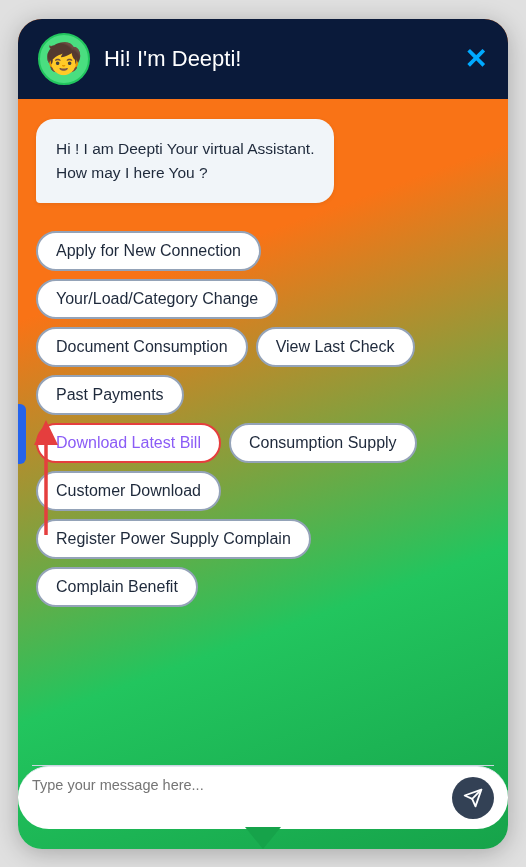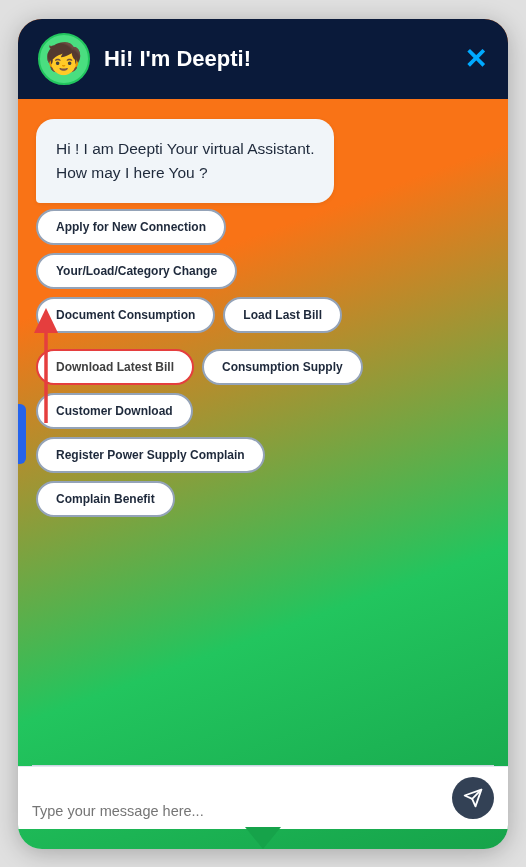--- a/index.html
+++ b/index.html
@@ -46,41 +46,41 @@
       justify-content: center;
       font-size: 28px;
       flex-shrink: 0;
       overflow: hidden;
       border: 2px solid #22c55e;
     }
 
     .header-title {
       color: #ffffff;
       font-size: 22px;
-      font-weight: bold;
+      font-weight: normal;
       flex: 1;
     }
 
     .close-btn {
       color: #00aaff;
       font-size: 28px;
       font-weight: bold;
       cursor: pointer;
       background: none;
       border: none;
       line-height: 1;
     }
 
     
     .chat-body {
       flex: 1;
       padding: 20px 18px 10px 18px;
       display: flex;
       flex-direction: column;
-      gap: 6px;
+      gap: 28px;
       overflow-y: auto;
     }
 
     
     .greeting-bubble {
       background: #f1f5f9;
       border-radius: 18px 18px 18px 4px;
       padding: 18px 20px;
       font-size: 15.5px;
       color: #1e293b;
@@ -102,43 +102,44 @@
       flex-direction: row;
       gap: 8px;
       flex-wrap: wrap;
     }
 
     .chat-btn {
       background: #ffffff;
       border: 2px solid #94a3b8;
       border-radius: 50px;
       padding: 9px 18px;
-      font-size: 12px;
+      font-size: 16px;
       color: #1e293b;
       cursor: pointer;
       white-space: nowrap;
-      font-weight: 700;
+      font-weight: 400;
       transition: background 0.15s;
       text-align: right;
     }
 
     .chat-btn.highlighted {
       border: 2.5px solid #e53e3e;
-      color: #404040;
+      color: #8b5cf6;
     }
 
     
     .chat-input-area {
       background: #ffffff;
       border-top: 1px solid #e2e8f0;
       padding: 10px 14px;
       display: flex;
-      align-items: flex-end;
+      align-items: flex-start;
       gap: 10px;
       flex-shrink: 0;
+      border-radius: 31px;
     }
 
     .chat-input {
       flex: 1;
       border: none;
       outline: none;
       font-size: 14.5px;
       color: #94a3b8;
       background: transparent;
     }
@@ -212,24 +213,25 @@
       <div class="btn-row">
         <button class="chat-btn">Apply for New Connection</button>
       </div>
 
       <div class="btn-row">
         <button class="chat-btn">Your/Load/Category Change</button>
       </div>
 
       <div class="btn-row">
         <button class="chat-btn">Document Consumption</button>
-        <button class="chat-btn">Load Last Bill</button>
-      </div>
-
-      <div class="btn-row">
+        <button class="chat-btn">View Last Check</button>
+      </div>
+
+      <div class="btn-row">
+        <button class="chat-btn">Past Payments</button>
       </div>
 
       <div class="btn-row">
         <button class="chat-btn highlighted">Download Latest Bill</button>
         <button class="chat-btn">Consumption Supply</button>
       </div>
 
       <div class="btn-row">
         <button class="chat-btn">Customer Download</button>
       </div>

